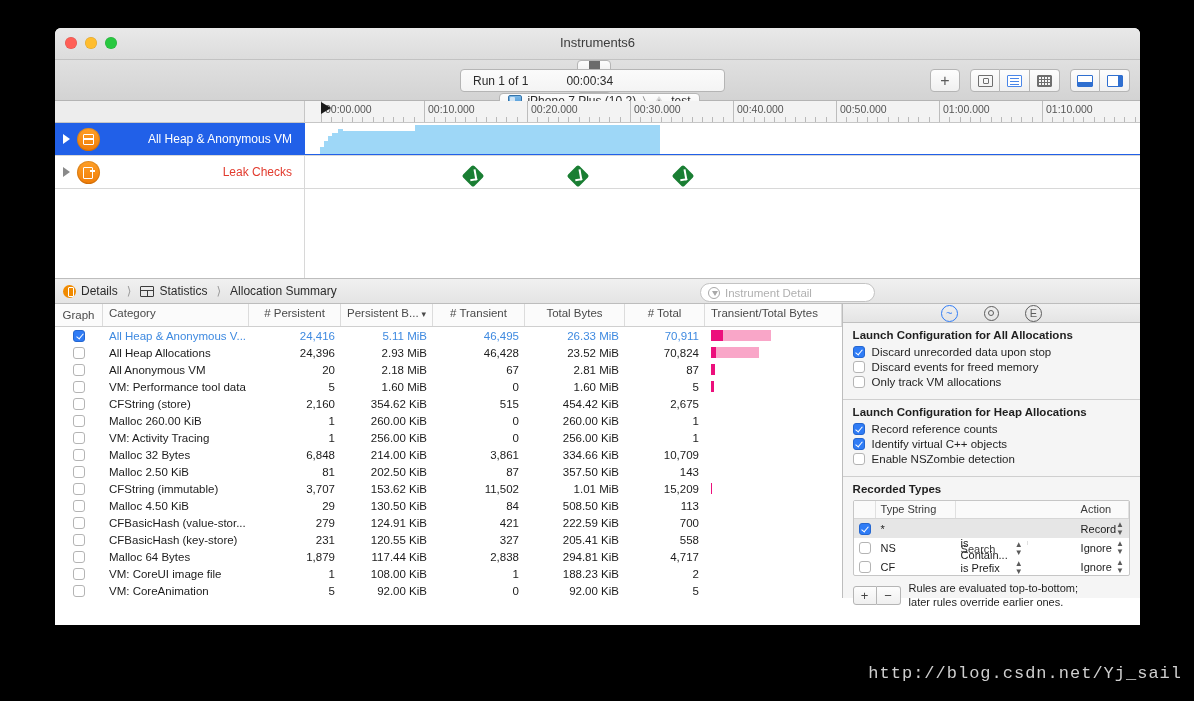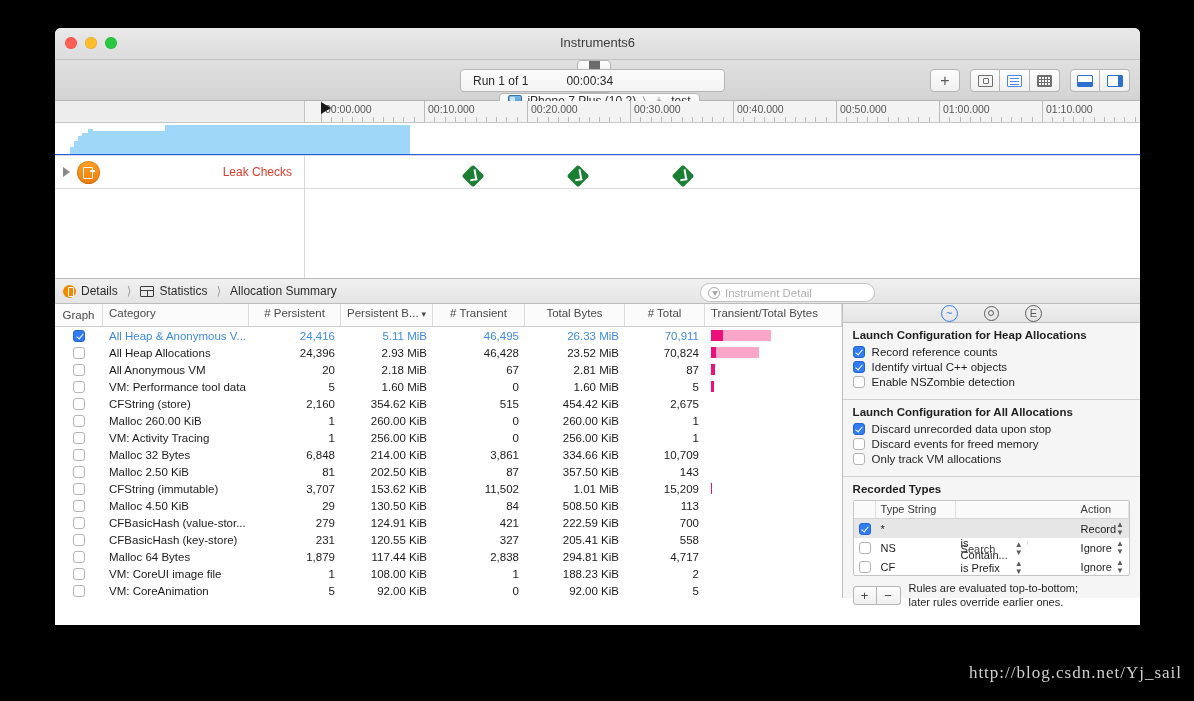--- a/index.html
+++ b/index.html
@@ -256,21 +256,21 @@
   .pm-group{ display:flex; }
   .pm-btn{ width:24px;height:19px;background:linear-gradient(#fdfdfd,#efefef);border:1px solid #b5b5b5;
            display:flex;align-items:center;justify-content:center;font-size:13px;color:#444;}
   .pm-group .pm-btn:first-child{border-radius:3px 0 0 3px;}
   .pm-group .pm-btn:last-child{border-radius:0 3px 3px 0;border-left:none;}
   .rt-note{ font-size:11px; color:#1f1f1f; line-height:1.25; }
 
   
   .watermark{
     position:absolute; right:12px; bottom:18px;
-    font-family:Liberation Serif, serif;
+    font-family:Liberation Mono, monospace;
     font-size:17px; color:#cfcfcf; letter-spacing:1px;
   }
 </style>
 </head>
 <body>
 
 <div id="window">
 
   <div class="titlebar">
     <div class="traffic">
@@ -434,20 +434,27 @@
         <div class="minor" style="left: 798.8px;"></div>
         <div class="minor" style="left: 809.1px;"></div>
         <div class="minor" style="left: 819.4px;"></div>
         <div class="minor" style="left: 829.7px;"></div>
       </div>
   </div>
 
   <div class="tracks">
 
     <div class="track sel">
+      <div class="tname">
+        <div class="disc"></div>
+        <div class="badge">
+            <div class="cube"></div>
+          </div>
+        <div class="tlabel">All Heap &amp; Anonymous VM</div>
+      </div>
       <div class="tlane">
         <div class="memgraph">
           <div class="seg" style="left:0px;  width:4px;  height:8px;"></div>
           <div class="seg" style="left:4px;  width:4px;  height:14px;"></div>
           <div class="seg" style="left:8px;  width:4px;  height:19px;"></div>
           <div class="seg" style="left:12px; width:6px;  height:22px;"></div>
           <div class="seg" style="left:18px; width:5px;  height:26px;"></div>
           <div class="seg" style="left:23px; width:72px; height:24px;"></div>
           <div class="seg" style="left:95px; width:245px;height:30px;"></div>
         </div>
@@ -735,48 +742,48 @@
         </div>
         <div class="insp-tab">
           <div class="gear2"></div>
         </div>
         <div class="insp-tab">
           <div class="ring grey">E</div>
         </div>
       </div>
 
       <div class="insp-sec">
+        <div class="insp-title">Launch Configuration for All Allocations</div>
+        <div class="insp-opt">
+          <span class="cbox on"></span>
+          <span>Discard unrecorded data upon stop</span>
+        </div>
+        <div class="insp-opt">
+          <span class="cbox"></span>
+          <span>Discard events for freed memory</span>
+        </div>
+        <div class="insp-opt">
+          <span class="cbox"></span>
+          <span>Only track VM allocations</span>
+        </div>
+      </div>
+
+      <div class="insp-sec">
         <div class="insp-title">Launch Configuration for Heap Allocations</div>
         <div class="insp-opt">
           <span class="cbox on"></span>
           <span>Record reference counts</span>
         </div>
         <div class="insp-opt">
           <span class="cbox on"></span>
           <span>Identify virtual C++ objects</span>
         </div>
         <div class="insp-opt">
           <span class="cbox"></span>
           <span>Enable NSZombie detection</span>
-        </div>
-      </div>
-
-      <div class="insp-sec">
-        <div class="insp-title">Launch Configuration for All Allocations</div>
-        <div class="insp-opt">
-          <span class="cbox on"></span>
-          <span>Discard unrecorded data upon stop</span>
-        </div>
-        <div class="insp-opt">
-          <span class="cbox"></span>
-          <span>Discard events for freed memory</span>
-        </div>
-        <div class="insp-opt">
-          <span class="cbox"></span>
-          <span>Only track VM allocations</span>
         </div>
       </div>
 
       <div class="rt-sec">
         <div class="insp-title">Recorded Types</div>
         <div class="rt-table">
           <div class="rt-head">
             <div class="rc-chk"></div>
             <div class="rc-type">Type String</div>
             <div class="rc-search">Search</div>

